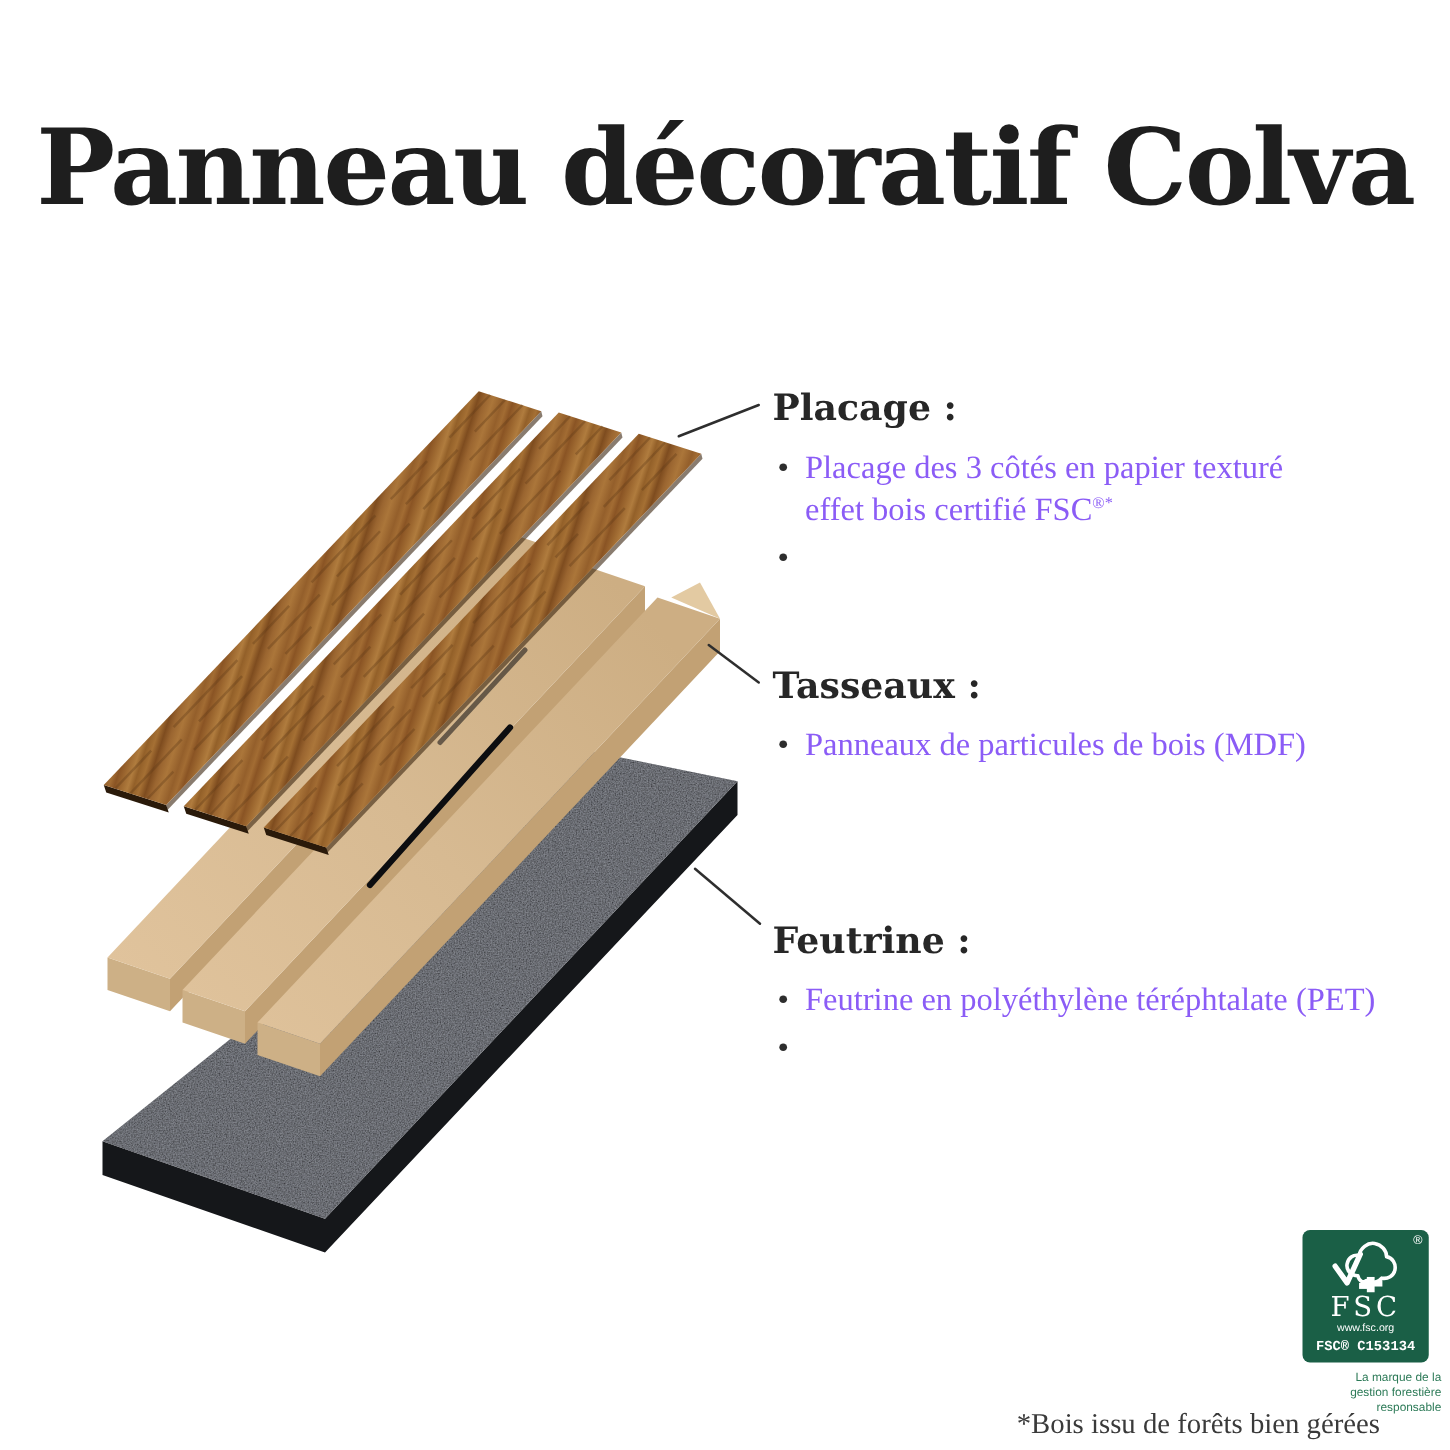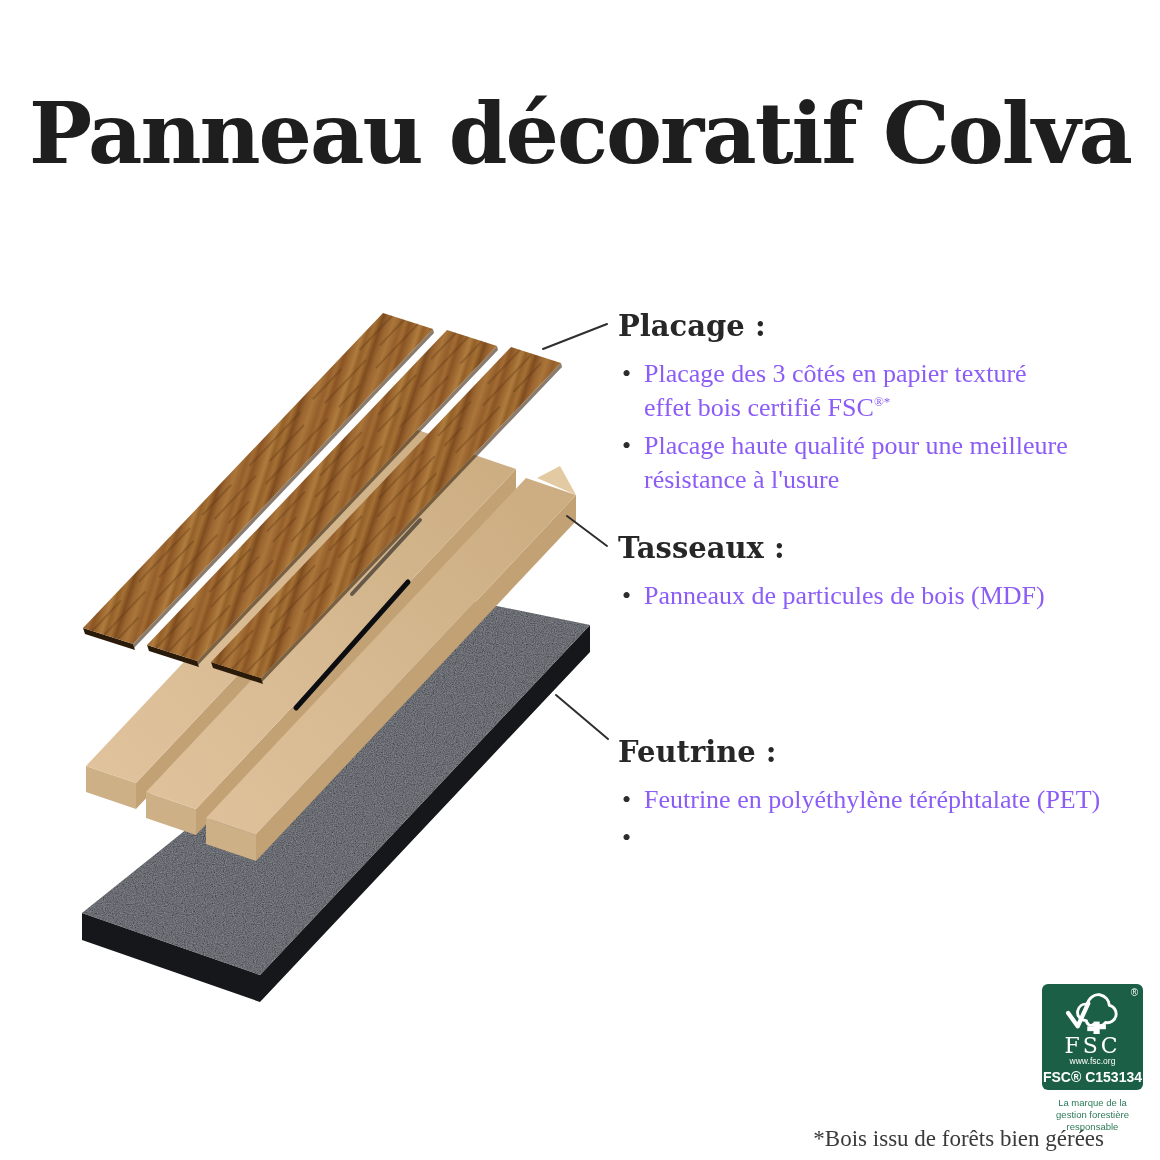--- a/index.html
+++ b/index.html
@@ -35,23 +35,23 @@
     position:absolute;left:1042px;top:984px;width:101px;height:106px;
     border-radius:6px;text-align:center;box-sizing:border-box;
   }
   .fsc-reg{position:absolute;top:3px;right:5px;color:#fff;font-size:10px;font-family:"Liberation Sans",sans-serif;}
   .fsc-tree{margin-top:6px;}
   .fsc-brand{
     color:#fff;font-family:"DejaVu Serif",serif;font-size:22px;line-height:20px;
     letter-spacing:3px;margin-top:-2px;
   }
   .fsc-url{color:#fff;font-family:Liberation Sans, sans-serif;font-size:8.5px;line-height:11px;}
-  .fsc-license{color:#fff;font-family:Liberation Sans, sans-serif;font-weight:bold;font-size:14px;line-height:10px;margin-top:5px;}
+  .fsc-license{color:#fff;font-family:Liberation Mono, monospace;font-weight:bold;font-size:11px;line-height:10px;margin-top:5px;}
   .fsc-caption{
-    position:absolute;left:1032px;top:1097px;width:121px;text-align:center;
+    position:absolute;left:1032px;top:1097px;width:121px;text-align:right;
     font-family:"Liberation Sans",sans-serif;font-size:9.5px;line-height:12px;
   }
   .footnote{
     position:absolute;right:56px;top:1126px;
     font-size:23px;color:#3a3a3a;white-space:nowrap;
   }
 </style>
 </head>
 <body>
 
@@ -158,24 +158,20 @@
   <h2>Placage :</h2>
   <div class="bullet">
     <span class="dot">•</span>
     <span class="bt">
       <span class="ln">Placage des 3 côtés en papier texturé</span>
       <span class="ln"><span>effet bois certifié  FSC</span><sup>®*</sup></span>
     </span>
   </div>
   <div class="bullet">
     <span class="dot">•</span>
-    <span class="bt">
-      <span class="ln">Placage haute qualité pour une meilleure</span>
-      <span class="ln">résistance à l'usure</span>
-    </span>
   </div>
 </div>
 
 <div class="section" id="section-tasseaux">
   <h2>Tasseaux :</h2>
   <div class="bullet">
     <span class="dot">•</span>
     <span class="bt">
       <span class="ln">Panneaux de particules de bois (MDF)</span>
     </span>

